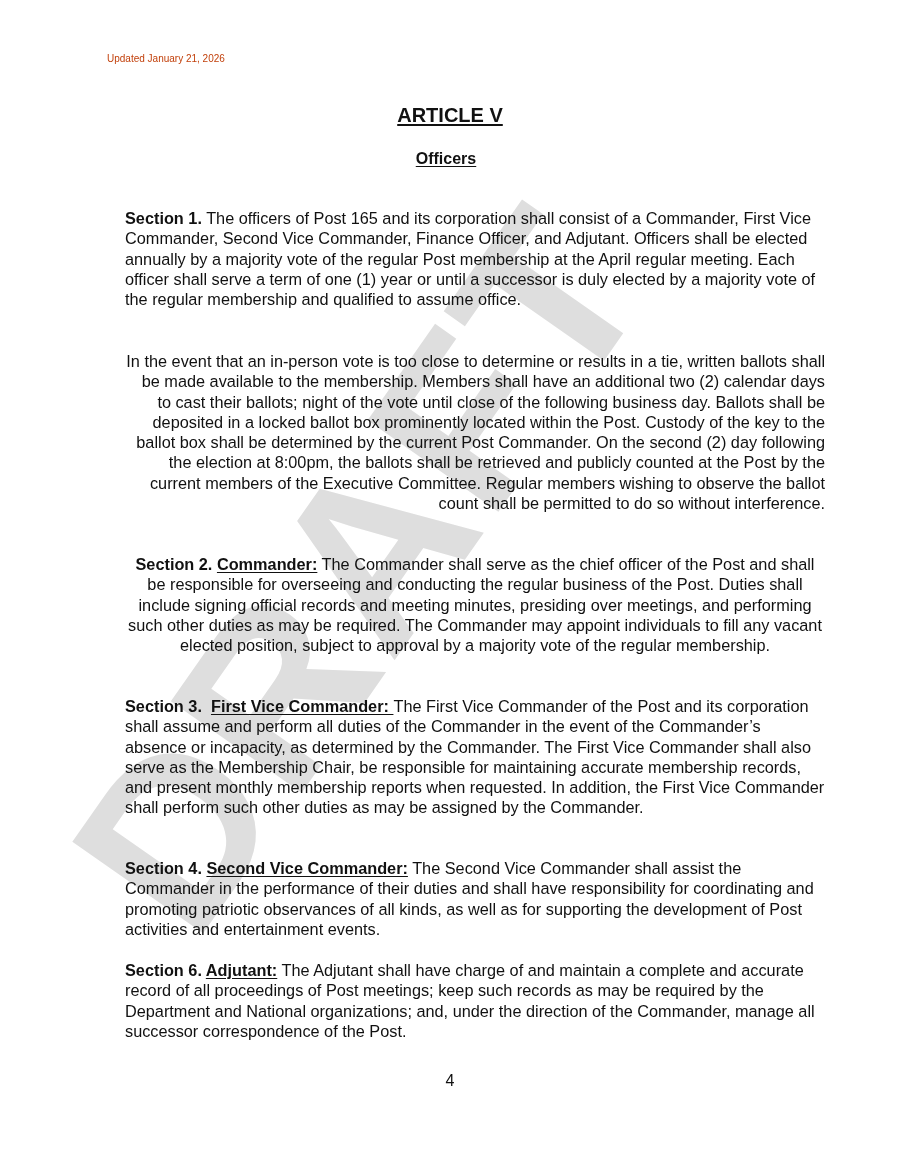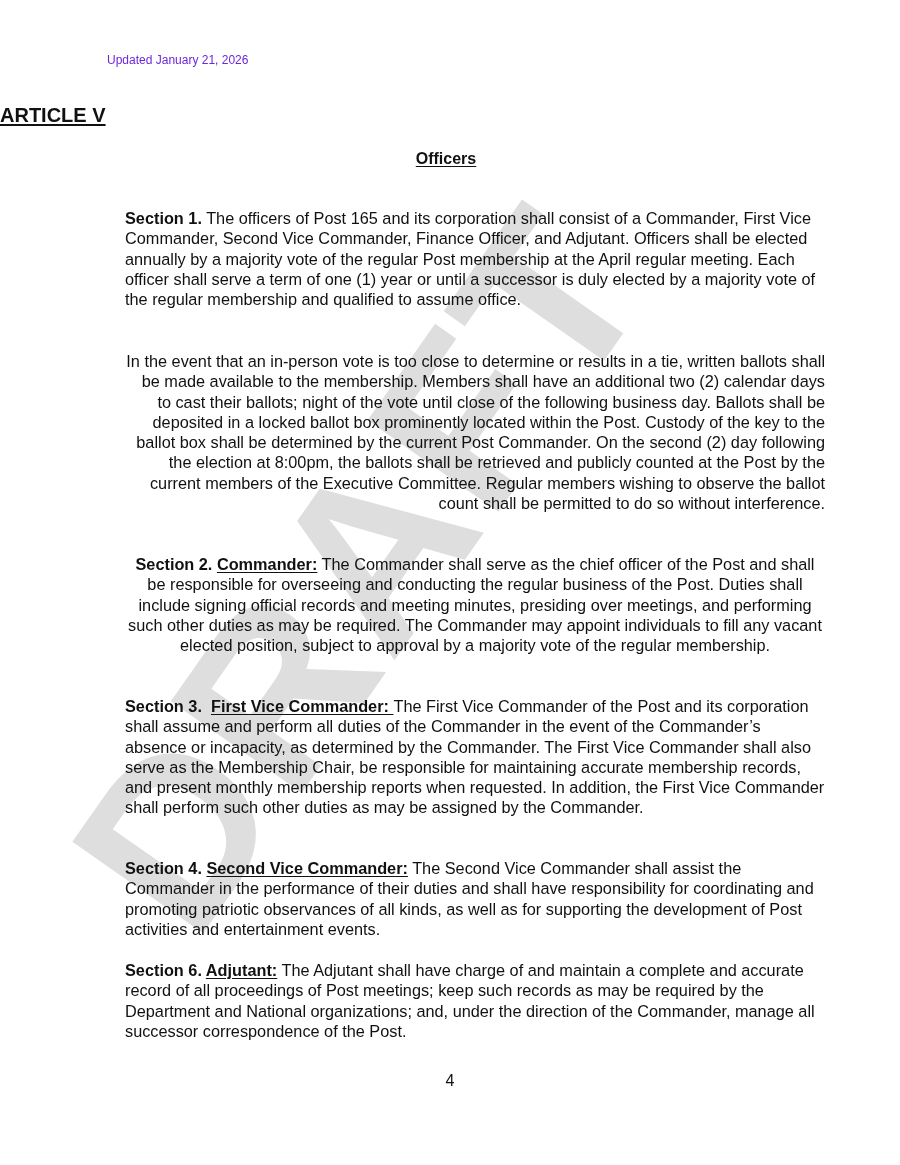--- a/index.html
+++ b/index.html
@@ -38,28 +38,29 @@
       line-height: 1;
     }
     .content {
       position: relative;
       z-index: 1;
     }
     .updated {
       position: absolute;
       left: 107px;
       top: 53px;
-      font-size: 12px;
-      color: #6d28d9;
+      font-size: 10px;
+      color: #c2410c;
     }
     .article-title {
       position: absolute;
       left: 0;
       width: 900px;
       top: 104px;
+      text-align: center;
       font-size: 20px;
       font-weight: bold;
       text-decoration: underline;
       text-underline-offset: 2px;
       text-decoration-thickness: 2px;
     }
     .article-subtitle {
       position: absolute;
       left: 0;
       width: 892px;

